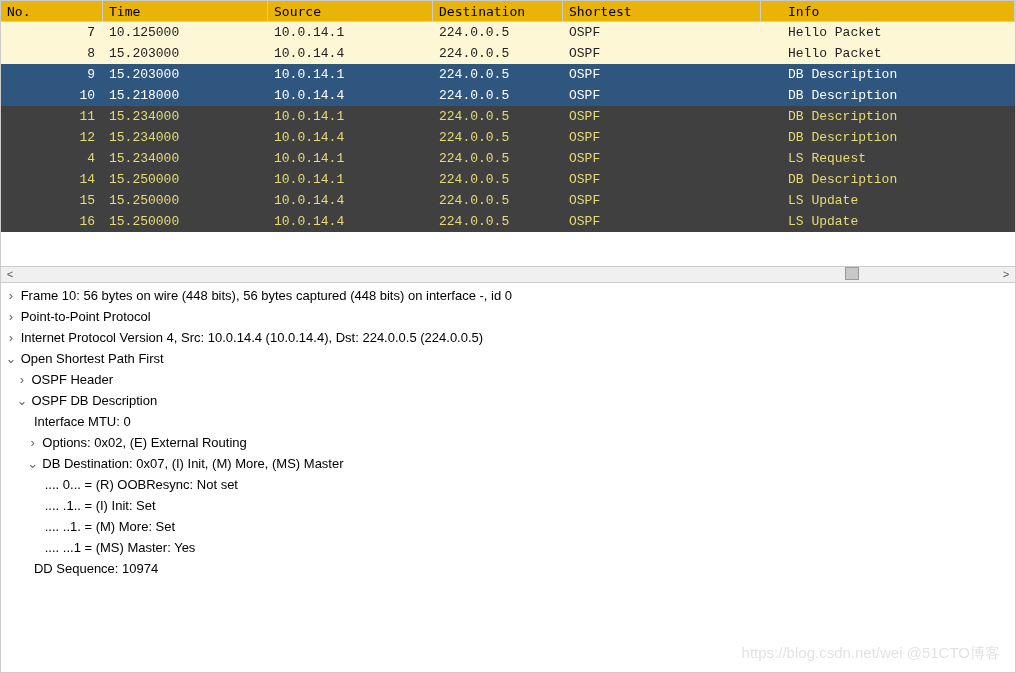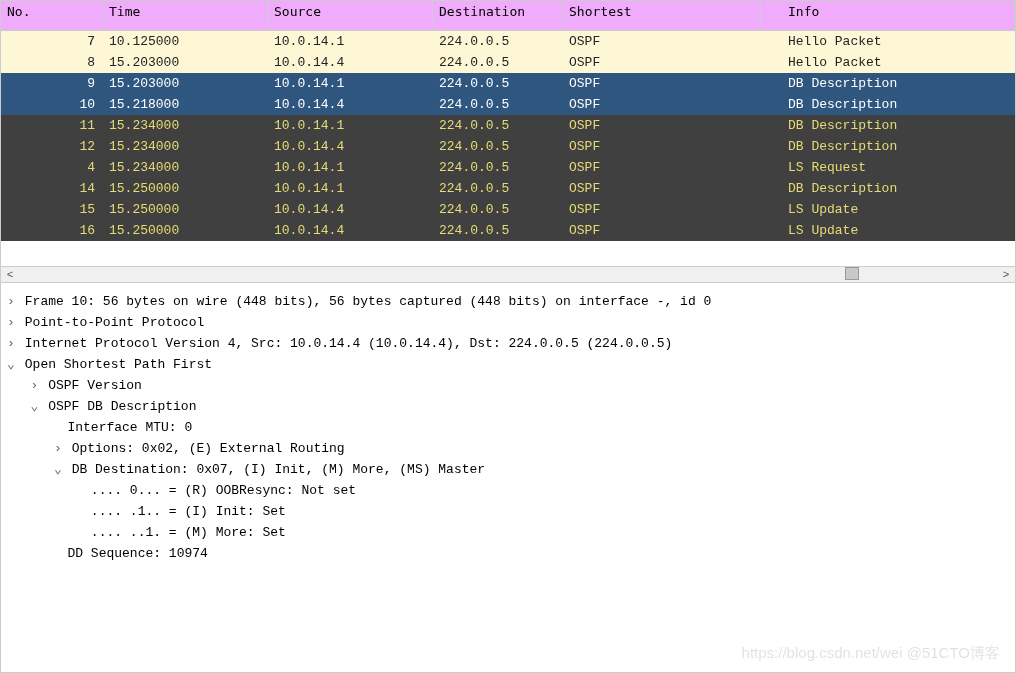--- a/index.html
+++ b/index.html
@@ -13,23 +13,23 @@
     overflow: hidden;
     border: 1px solid #ccc;
   }
   .packet-list {
     height: 265px;
     overflow: hidden;
     position: relative;
   }
   .header-row {
     display: flex;
-    background: #f0abfc;
+    background: #eab308;
     border-bottom: 1px solid #ccc;
-    height: 30px;
+    height: 21px;
     line-height: 21px;
   }
   .header-cell {
     border-right: 1px solid #ccc;
     padding-left: 6px;
     overflow: hidden;
     white-space: nowrap;
     font-family: "SimSun", "Consolas", monospace;
   }
   .col-no    { width: 102px; text-align: left; }
@@ -68,23 +68,23 @@
   .hscroll .arrow { width: 14px; text-align: center; cursor: pointer; }
   .hscroll .thumb {
     position: absolute;
     right: 140px;
     width: 14px; height: 13px;
     background: #c8c8c8;
     border: 1px solid #9a9a9a;
   }
   .hscroll-rel { position: relative; flex:1; height:100%; }
   .details {
-    padding: 8px 4px 4px 4px;
+    padding: 2px 4px 4px 4px;
     line-height: 21px;
-    font-family: Liberation Mono, monospace;
+    font-family: Liberation Sans, sans-serif;
   }
   .tree-line { white-space: pre; }
   .caret {
     display: inline-block;
     width: 12px;
     text-align: center;
     color: #666;
     cursor: pointer;
   }
   .watermark {
@@ -199,24 +199,25 @@
       <div class="thumb"></div>
     </div>
   <span class="arrow">&gt;</span>
 </div>
 
 <div class="details">
   <div class="tree-line"><span class="caret">›</span> <span>Frame 10: 56 bytes on wire (448 bits), 56 bytes captured (448 bits) on interface -, id 0</span></div>
   <div class="tree-line"><span class="caret">›</span> <span>Point-to-Point Protocol</span></div>
   <div class="tree-line"><span class="caret">›</span> <span>Internet Protocol Version 4, Src: 10.0.14.4 (10.0.14.4), Dst: 224.0.0.5 (224.0.0.5)</span></div>
   <div class="tree-line"><span class="caret">⌄</span> <span>Open Shortest Path First</span></div>
-  <div class="tree-line">   <span class="caret">›</span> <span>OSPF Version</span></div>
+  <div class="tree-line">   <span class="caret">›</span> <span>OSPF Header</span></div>
   <div class="tree-line">   <span class="caret">⌄</span> <span>OSPF DB Description</span></div>
   <div class="tree-line">        <span>Interface MTU: 0</span></div>
   <div class="tree-line">      <span class="caret">›</span> <span>Options: 0x02, (E) External Routing</span></div>
   <div class="tree-line">      <span class="caret">⌄</span> <span>DB Destination: 0x07, (I) Init, (M) More, (MS) Master</span></div>
   <div class="tree-line">           <span>.... 0... = (R) OOBResync: Not set</span></div>
   <div class="tree-line">           <span>.... .1.. = (I) Init: Set</span></div>
   <div class="tree-line">           <span>.... ..1. = (M) More: Set</span></div>
+  <div class="tree-line">           <span>.... ...1 = (MS) Master: Yes</span></div>
   <div class="tree-line">        <span>DD Sequence: 10974</span></div>
 </div>
 
 <div class="watermark">https://blog.csdn.net/wei   @51CTO博客</div>
 
 </body></html>

